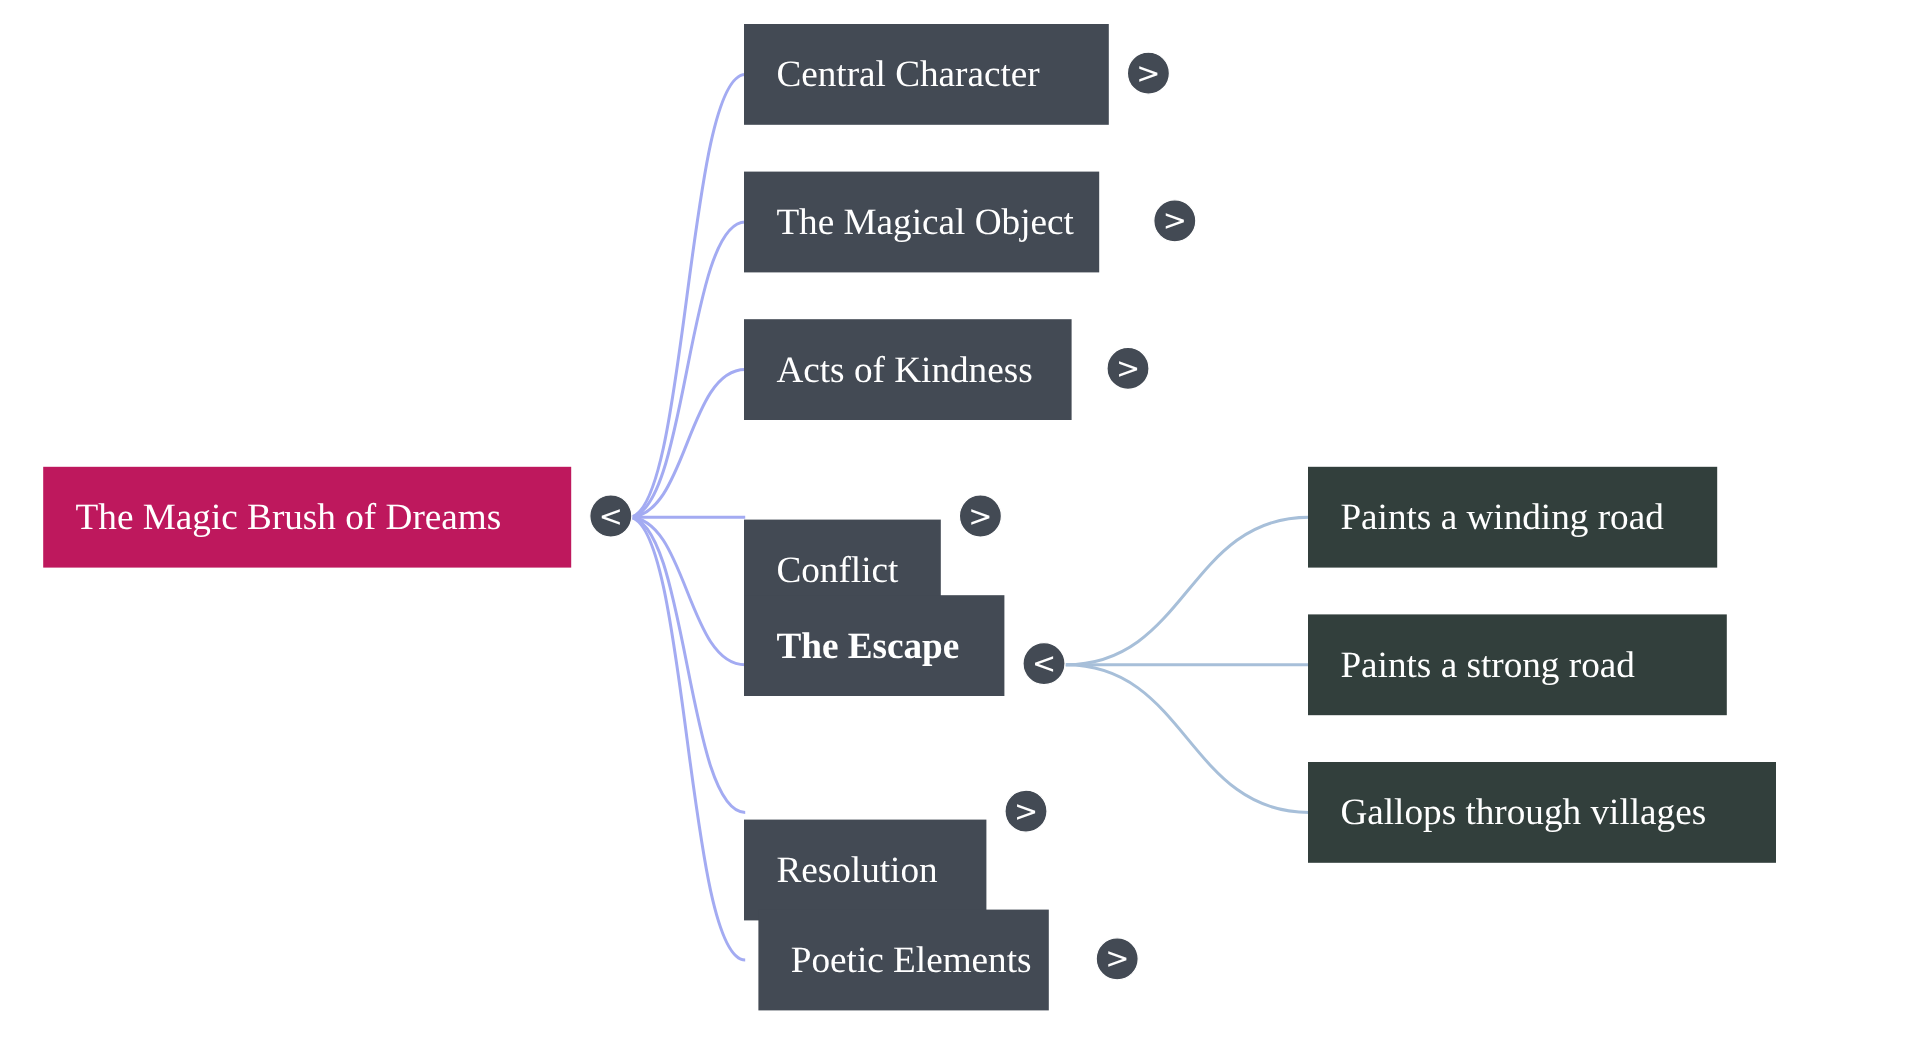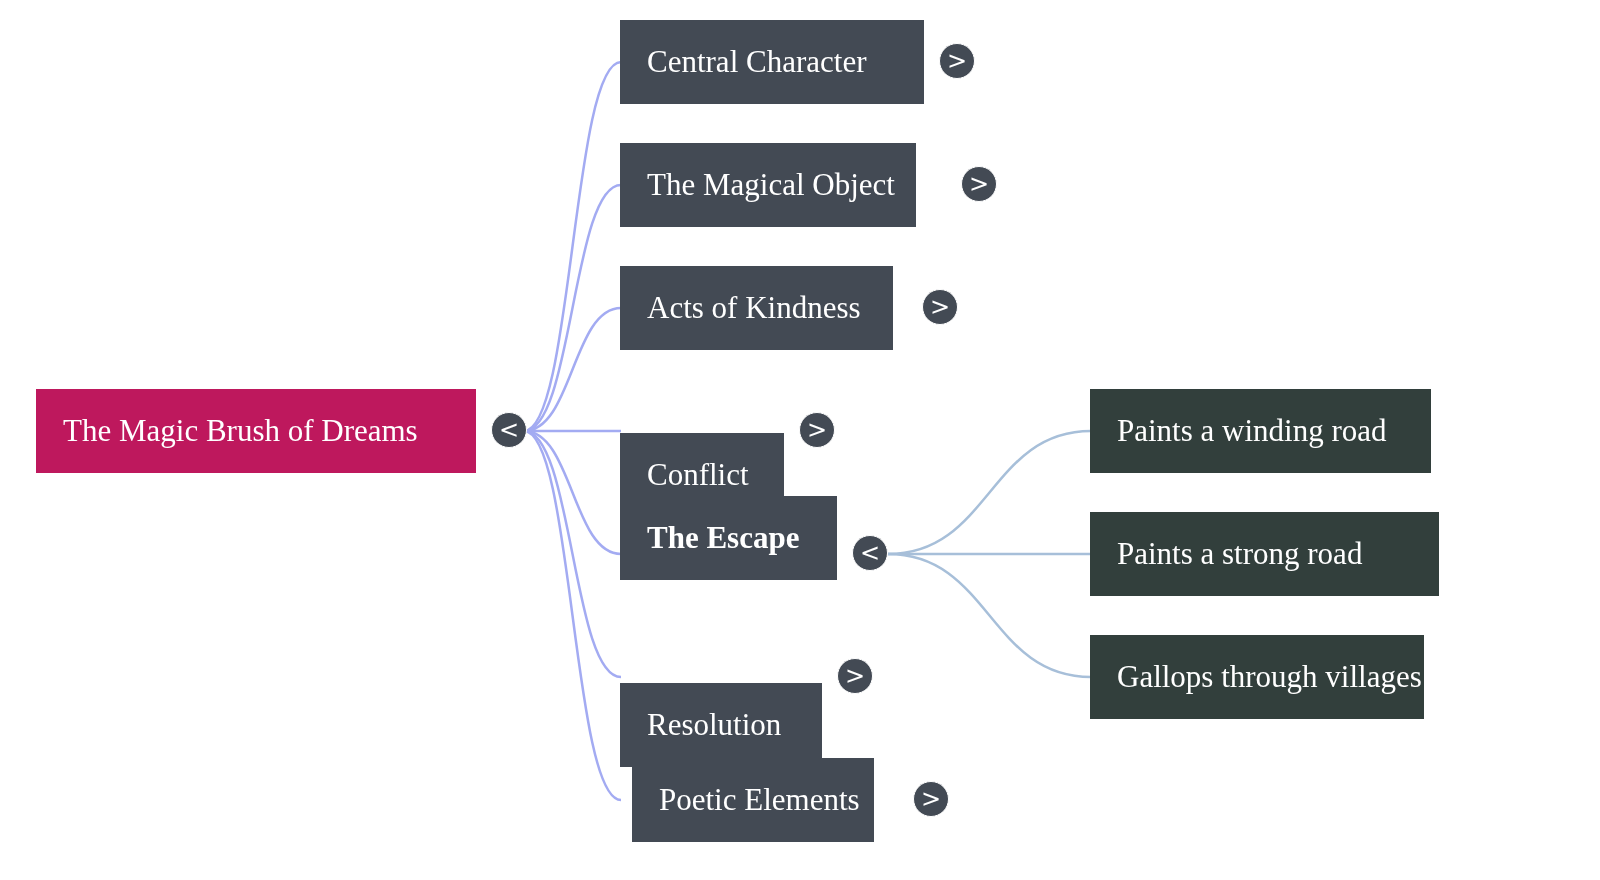--- a/index.html
+++ b/index.html
@@ -76,15 +76,15 @@
   <span>Poetic Elements</span>
 </div>
 <div class="toggle" style="left:913px; top:781px;">&gt;</div>
 
 <div class="node lvl2" style="left:1090px; top:389px; width:341px;">
   <span>Paints a winding road</span>
 </div>
 <div class="node lvl2" style="left:1090px; top:512px; width:349px;">
   <span>Paints a strong road</span>
 </div>
-<div class="node lvl2" style="left:1090px; top:635px; width:334px;">
+<div class="node lvl2" style="left:1090px; top:635px; width:390px;">
   <span>Gallops through villages</span>
 </div>
 
 </body></html>

